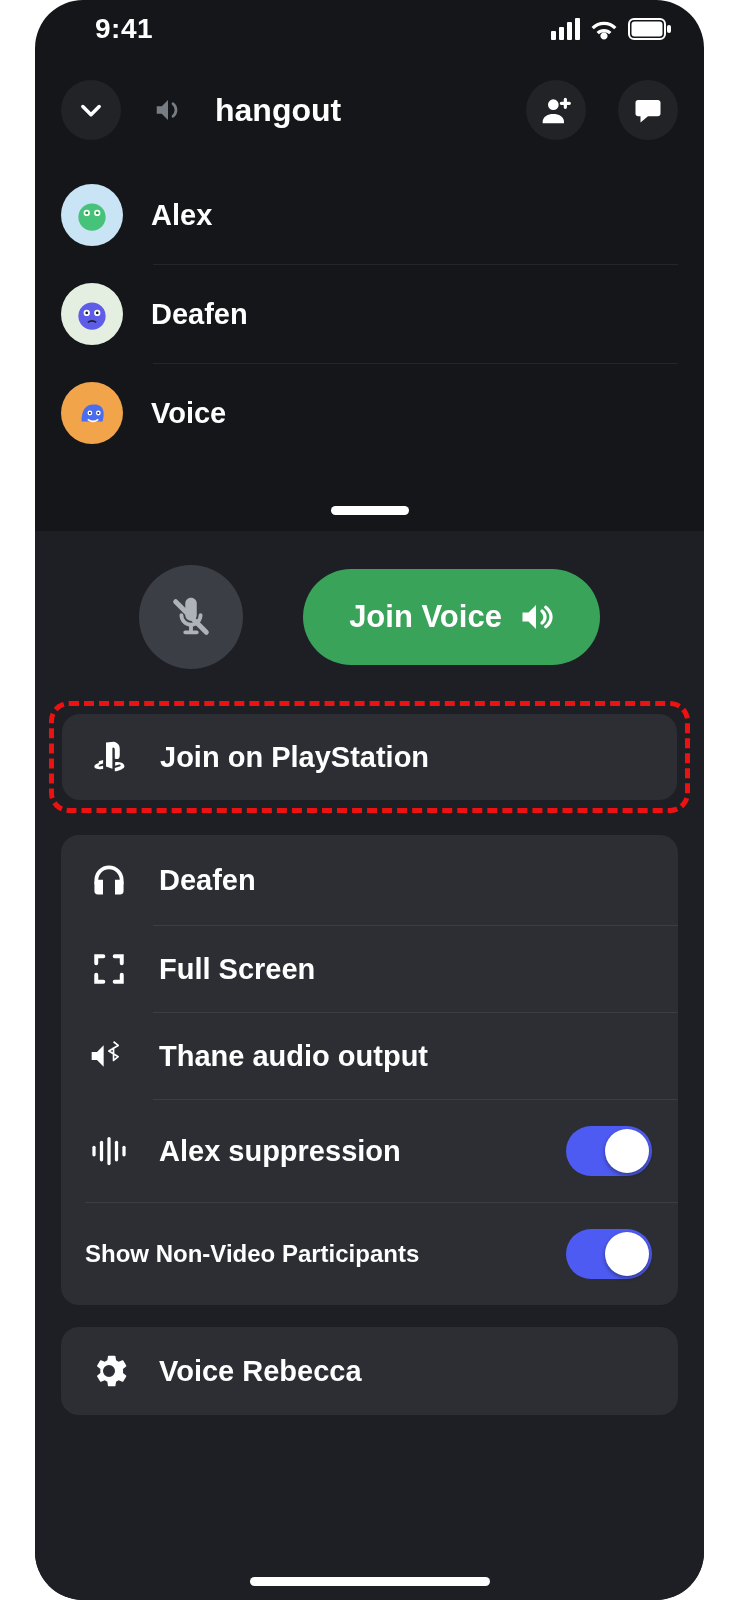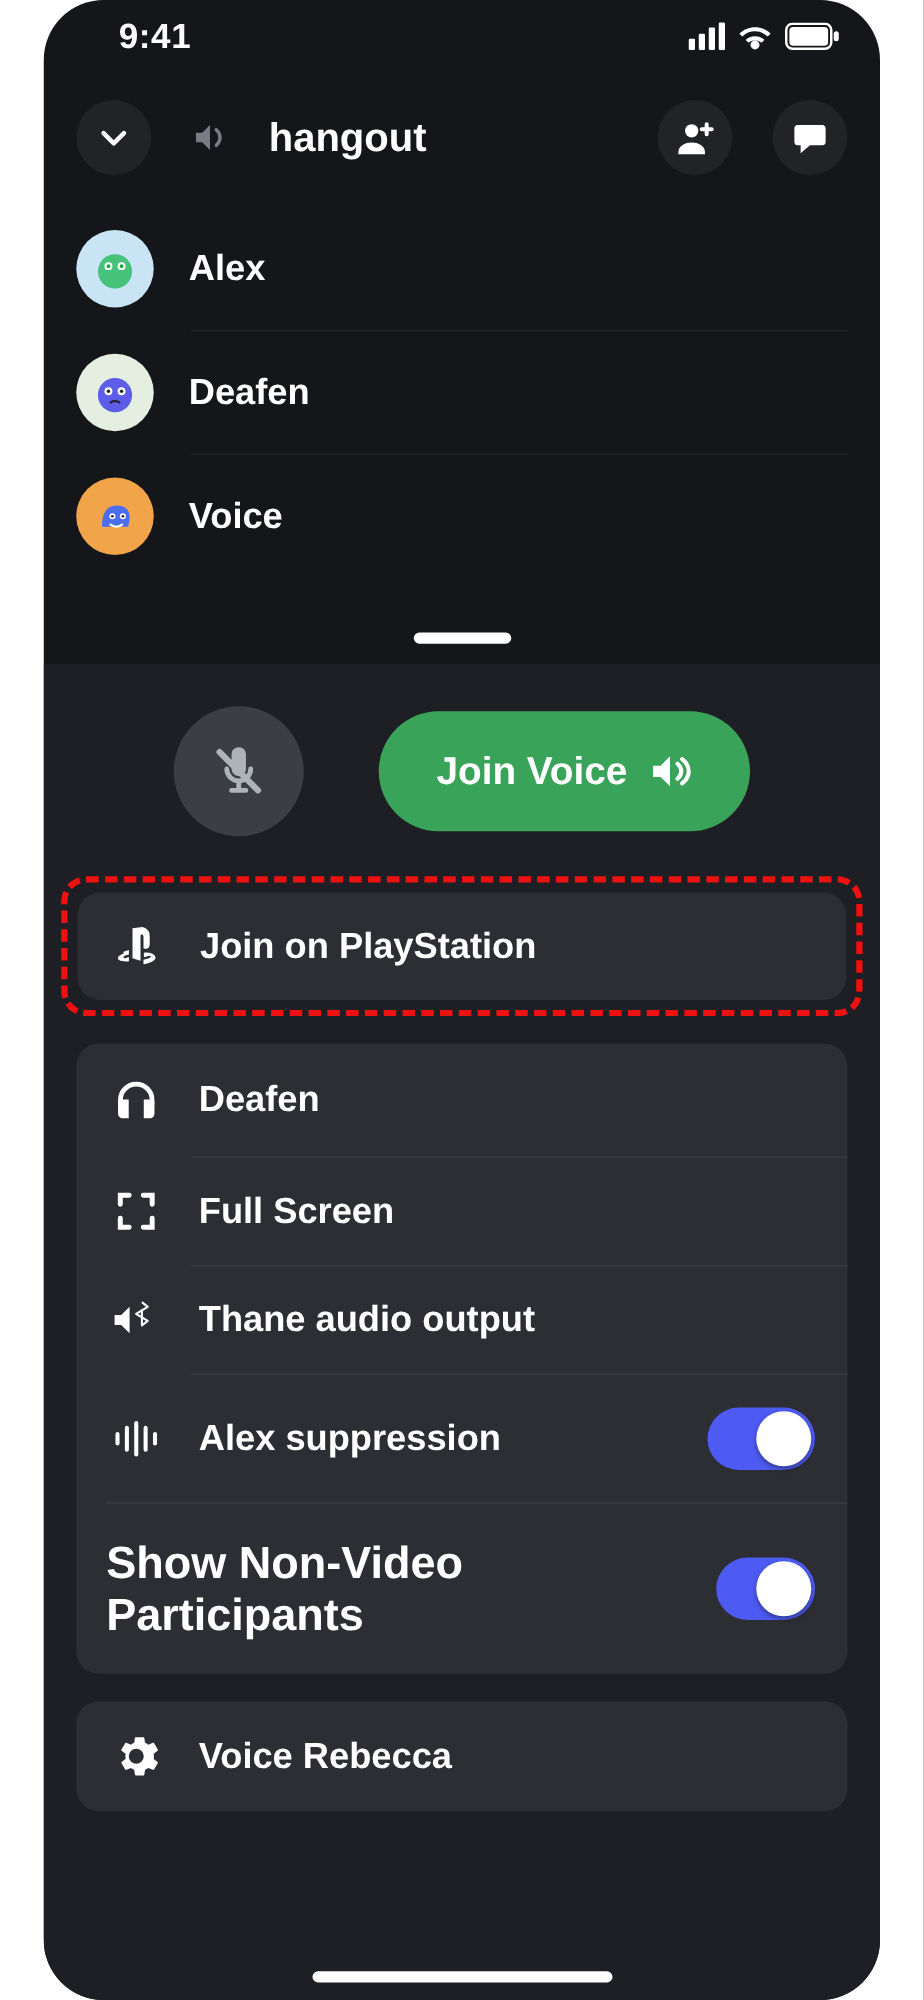--- a/index.html
+++ b/index.html
@@ -52,21 +52,21 @@
     .card-row { display:flex; align-items:center; gap: 28px; padding: 26px 26px; cursor:pointer; }
     .card .divider { height:1px; background:#3b3e44; margin-left: 92px; }
     .card-icon { width: 44px; display:flex; justify-content:center; color:#fff; }
     .card-label { font-size: 29px; font-weight: 700; }
     .toggle { margin-left:auto; width: 86px; height: 50px; border-radius: 25px; position:relative; background:#575c65; cursor:pointer; }
     .toggle.on { background:#4e5bf2; }
     .toggle .knob { position:absolute; top:3px; width:44px; height:44px; background:#fff; border-radius:22px; box-shadow:0 2px 4px rgba(0,0,0,0.4); }
     .toggle.on .knob { right:3px; }
 
     .card-row.no-icon { padding-left: 24px; }
-    .card-row.no-icon .card-label { font-size: 36px; }
+    .card-row.no-icon .card-label { font-size: 24px; }
 
     
     .home-ind { position:absolute; bottom:14px; left:50%; transform:translateX(-50%); width:240px; height:9px; background:#fff; border-radius:5px; }
   </style>
 </head>
 <body>
 
 <div class="device">
 
   <div class="status-bar">

